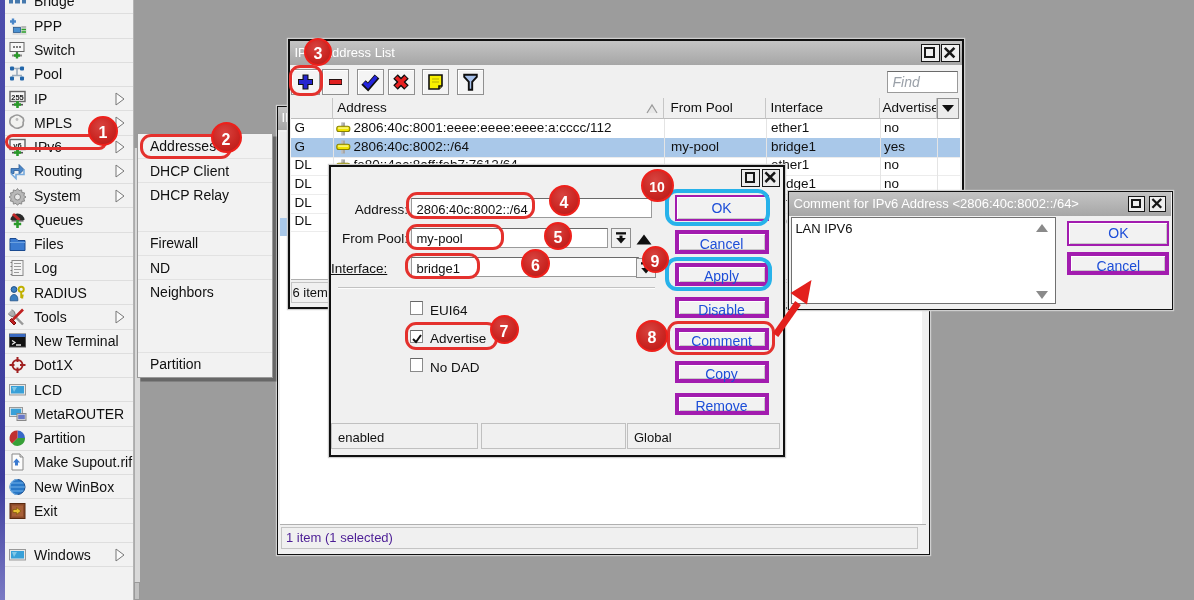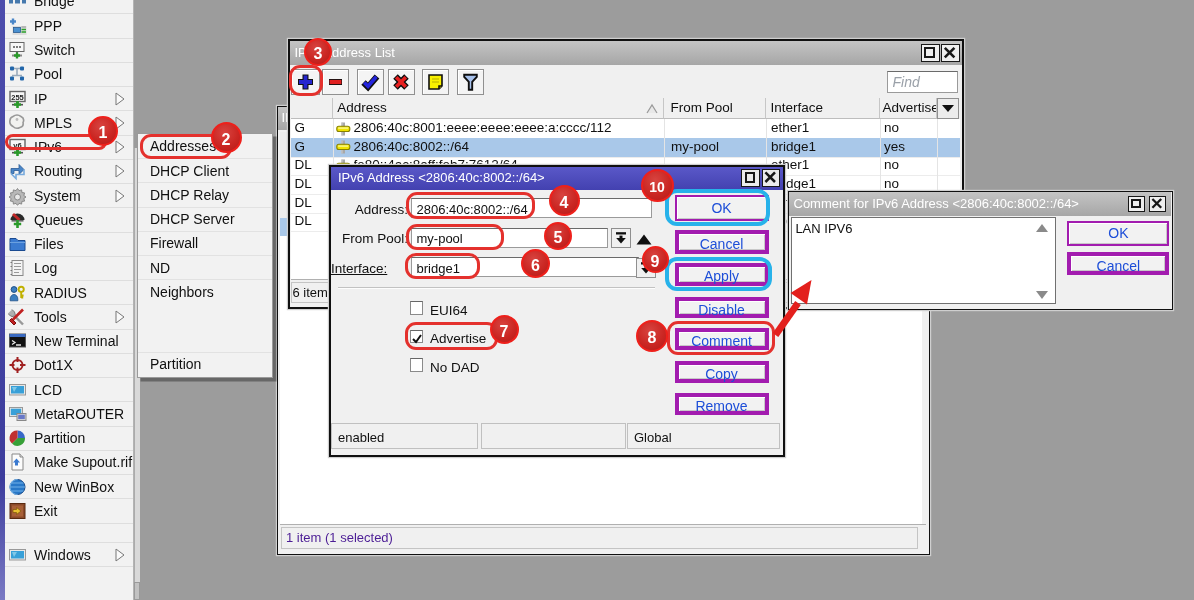--- a/index.html
+++ b/index.html
@@ -380,21 +380,20 @@
 <div class="abs" style="left:1px;top:190.6px;width:669px;border-top:1px solid #ececec;"></div>
 <div class="abs" style="left:43.3px;top:78.3px;width:1px;height:160.4px;background:#e4e4e4;"></div>
 <div class="abs" style="left:374.5px;top:78.3px;width:1px;height:160.4px;background:#e4e4e4;"></div>
 <div class="abs" style="left:476.5px;top:78.3px;width:1px;height:160.4px;background:#e4e4e4;"></div>
 <div class="abs" style="left:590px;top:78.3px;width:1px;height:160.4px;background:#e4e4e4;"></div>
 <div class="abs" style="left:647.5px;top:78.3px;width:1px;height:160.4px;background:#e4e4e4;"></div>
 <div class="abs" style="left:1px;top:238.7px;width:669px;height:25px;background:#f0f0f0;border-top:1px solid #b0b0b0;"></div>
 <div class="abs" style="left:1.5px;top:241px;width:668px;height:21px;border:1px solid #c4c4c4;font-size:13px;color:#101010;padding:2.5px 0 0 0.5px;">6 items (1 selected)</div>
 </div>
 <div class="win" style="left:329px;top:164.5px;width:456px;height:292.5px;">
-<div class="tb tbb" style="left:0;top:0;width:451.5px;height:23px;line-height:22px;padding-left:7px;">IPv6 Address &lt;2806:40c:8002::/64&gt;</div>
 <div class="wbtn" style="left:410.4px;top:2.8px;width:18.2px;height:18.1px;background:#ececec;">
       <div style="position:absolute;left:2.2px;top:2.1px;width:10.6px;height:10.6px;border:2.5px solid #181818;"></div>
     </div>
 <div class="wbtn" style="left:430.5px;top:2.8px;width:18px;height:18.1px;background:#ececec;">
       <svg width="15" height="15" style="position:absolute;left:0;top:0;">
         <path d="M2.4 2.4 L12 12 M12 2.4 L2.4 12" stroke="#181818" stroke-width="2.5"></path>
       </svg>
     </div>
 <div class="lbl" style="left:0;top:35.5px;width:77px;text-align:right;">Address:</div>
 <div class="lbl" style="left:0;top:64.5px;width:77px;text-align:right;">From Pool:</div>
@@ -457,23 +456,20 @@
 </div>
 <div class="abs" style="left:137px;top:133px;width:135.5px;height:245px;background:#f2f2f2;border:1px solid #9a9a9a;box-shadow:3.5px 3.5px 0 rgba(60,60,60,0.55);">
 <div class="si" style="top:0.0px;height:24.2px;border-top:none;">
       <span>Addresses</span>
     </div>
 <div class="si" style="top:24.2px;height:24.2px;">
       <span>DHCP Client</span>
     </div>
 <div class="si" style="top:48.4px;height:24.2px;">
       <span>DHCP Relay</span>
-    </div>
-<div class="si" style="top:72.6px;height:24.2px;">
-      <span>DHCP Server</span>
     </div>
 <div class="si" style="top:96.8px;height:24.2px;">
       <span>Firewall</span>
     </div>
 <div class="si" style="top:121.0px;height:24.2px;">
       <span>ND</span>
     </div>
 <div class="si" style="top:145.2px;height:24.2px;">
       <span>Neighbors</span>
     </div>

